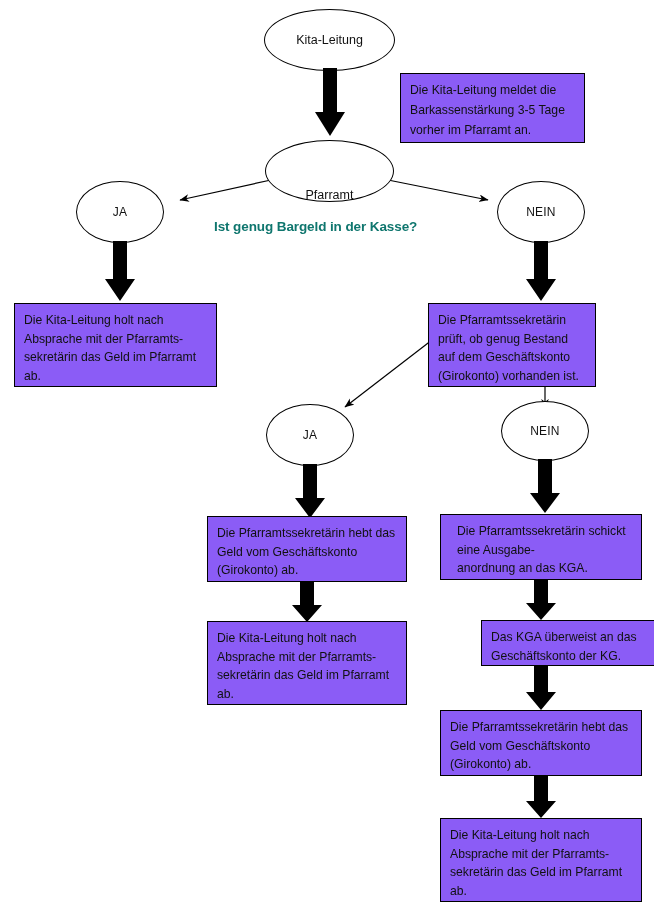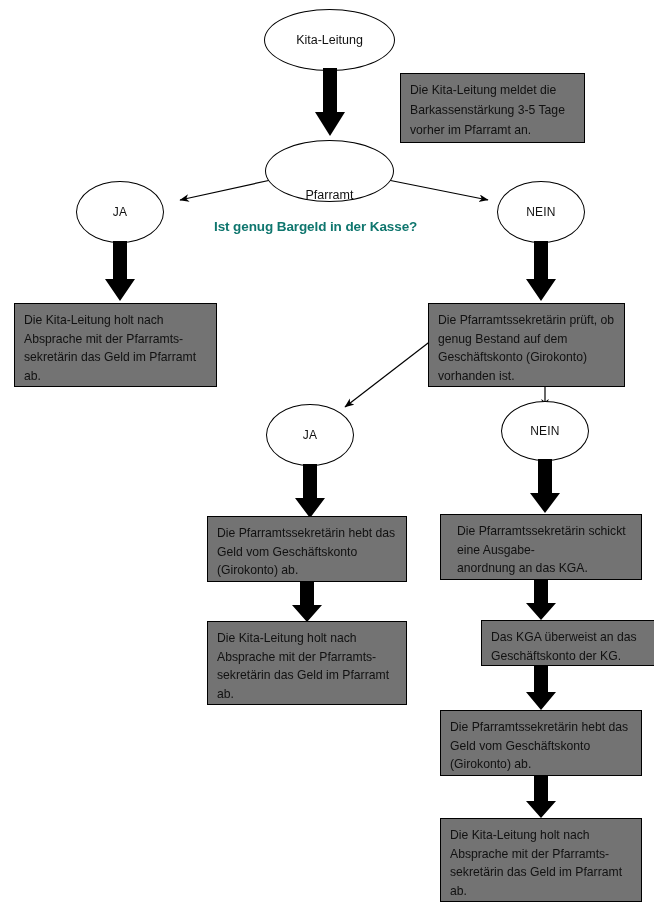--- a/index.html
+++ b/index.html
@@ -43,21 +43,21 @@
     color: #111111;
     white-space: nowrap;
   }
   .decision .node-label {
     font-size: 12px;
     letter-spacing: 0.2px;
   }
   .box {
     position: absolute;
     border: 1.3px solid #000000;
-    background: #737373;
+    background: #8b5cf6;
     box-sizing: border-box;
     padding: 7px 9px 6px 9px;
   }
   .box .box-text {
     font-size: 12.2px;
     line-height: 1.52;
     color: #111111;
     display: block;
     white-space: pre-line;
   }
@@ -133,21 +133,21 @@
 
   <svg class="block-arrow" style="left:525px; top:241px;" width="32" height="62" viewBox="0 0 32 62">
     <path d="M9,0 L23,0 L23,38 L31,38 L16,60 L1,38 L9,38 Z" fill="#000000"></path>
   </svg>
 
   <div class="box" style="left:14px; top:303px; width:203px; height:84px;">
     <span class="box-text">Die Kita-Leitung holt nach Absprache mit der Pfarramts-
 sekretärin das Geld im Pfarramt ab.</span>
   </div>
 
-  <div class="box" style="left:428px; top:303px; width:197px; height:84px;">
+  <div class="box" style="left:428px; top:303px; width:168px; height:84px;">
     <span class="box-text">Die Pfarramtssekretärin prüft, ob genug Bestand auf dem Geschäftskonto (Girokonto) vorhanden ist.</span>
   </div>
 
   <div class="node-ellipse decision" style="left:266px; top:404px; width:88px; height:62px;">
     <span class="node-label">JA</span>
   </div>
 
   <svg class="block-arrow" style="left:294px; top:464px;" width="32" height="56" viewBox="0 0 32 56">
     <path d="M9,0 L23,0 L23,34 L31,34 L16,54 L1,34 L9,34 Z" fill="#000000"></path>
   </svg>

